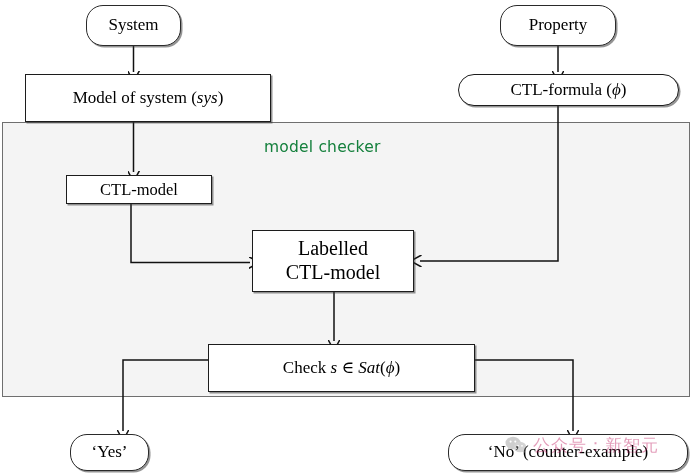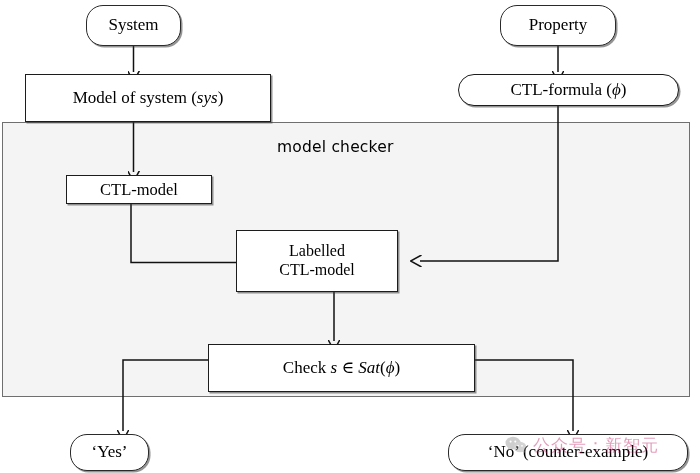--- a/index.html
+++ b/index.html
@@ -26,25 +26,25 @@
     left: 2px;
     top: 122px;
     width: 688px;
     height: 275px;
     background: #f4f4f4;
     border: 1.6px solid #6f6f6f;
     box-sizing: border-box;
   }
   .panel-label {
     position: absolute;
-    left: 277px;
+    left: 264px;
     top: 138px;
     font-family: "DejaVu Sans", "Liberation Sans", sans-serif;
     font-size: 15.5px;
-    color: #000000;
+    color: #15803d;
     letter-spacing: 0.2px;
     white-space: nowrap;
   }
   .node {
     position: absolute;
     box-sizing: border-box;
     display: flex;
     align-items: center;
     justify-content: center;
     text-align: center;
@@ -65,21 +65,21 @@
   }
   .it { font-style: italic; }
   .mathvar { font-style: italic; }
 
   
   #node-system        { left: 86px;  top: 5px;   width: 95px;  height: 41px; }
   #node-property      { left: 500px; top: 5px;   width: 116px; height: 41px; }
   #node-model-system  { left: 25px;  top: 74px;  width: 246px; height: 48px; }
   #node-ctl-formula   { left: 458px; top: 74px;  width: 221px; height: 32px; border-radius: 16px; }
   #node-ctl-model     { left: 66px;  top: 175px; width: 146px; height: 29px; font-size: 16.5px; }
-  #node-labelled      { left: 236px; top: 230px; width: 162px; height: 62px; font-size: 16px; }
+  #node-labelled      { left: 252px; top: 230px; width: 162px; height: 62px; font-size: 20px; }
   #node-check         { left: 208px; top: 344px; width: 267px; height: 48px; }
   #node-yes           { left: 70px;  top: 434px; width: 79px;  height: 37px; }
   #node-no            { left: 448px; top: 434px; width: 240px; height: 37px; }
 
   .watermark {
     position: absolute;
     left: 505px;
     top: 430px;
     width: 185px;
     height: 30px;

